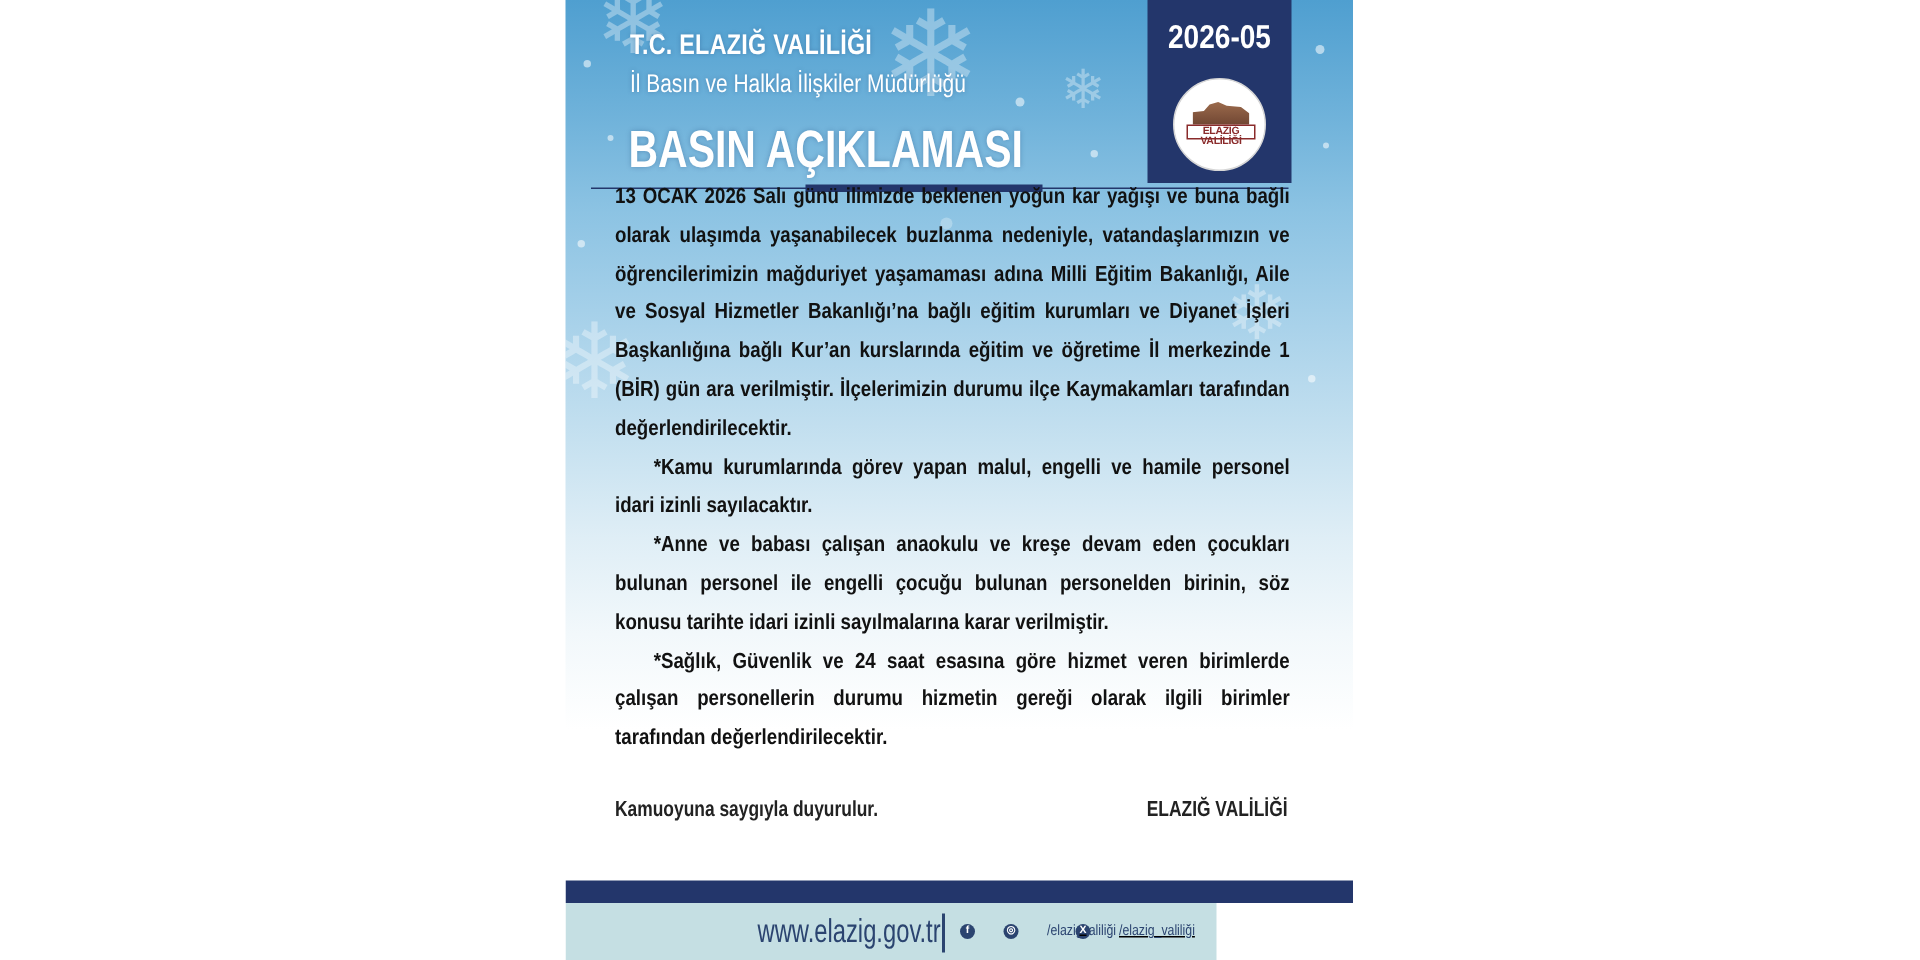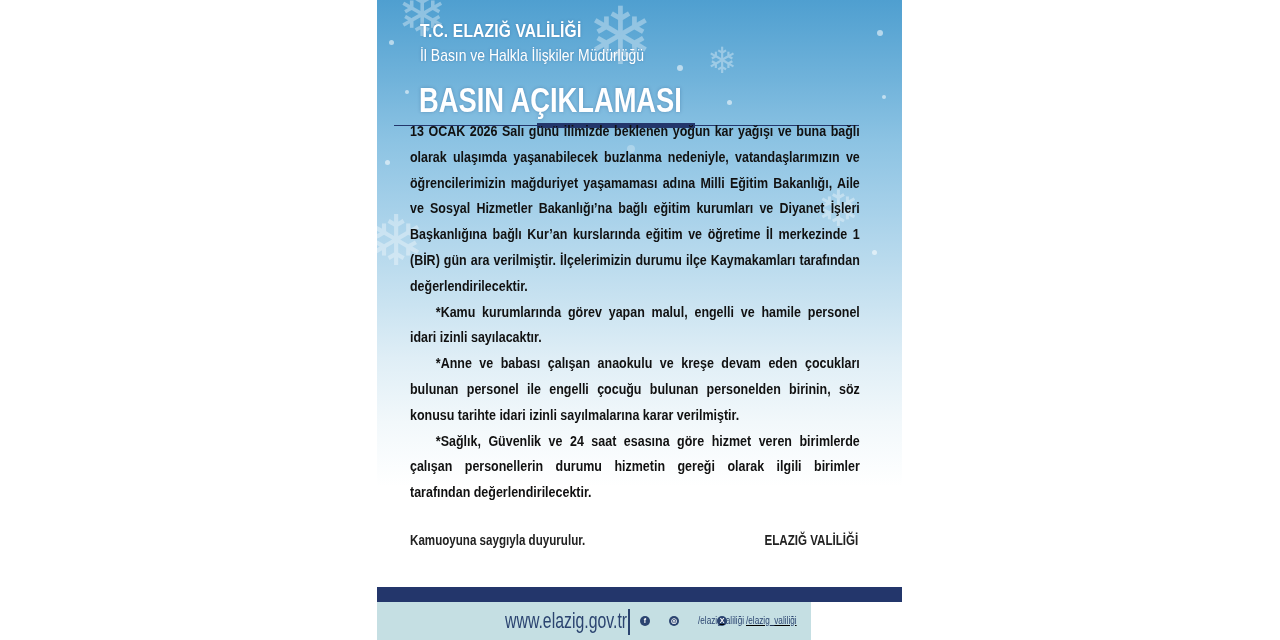--- a/index.html
+++ b/index.html
@@ -102,20 +102,27 @@
   <div class="flake" style="left:500px;top:30px;width:6px;height:6px;"></div>
   <div class="flake" style="left:505px;top:95px;width:4px;height:4px;"></div>
   <div class="flake" style="left:250px;top:145px;width:8px;height:8px;opacity:.5;"></div>
   <div class="flake" style="left:8px;top:160px;width:5px;height:5px;"></div>
   <div class="flake" style="left:495px;top:250px;width:5px;height:5px;"></div>
 
   <div class="hdr1">T.C. ELAZIĞ VALİLİĞİ</div>
   <div class="hdr2">İl Basın ve Halkla İlişkiler Müdürlüğü</div>
   <div class="hdr3">BASIN AÇIKLAMASI</div>
 
+  <div class="badge">
+    <div class="badge-num">2026-05</div>
+    <div class="logo">
+      <div class="logo-bldg"></div>
+      <div class="logo-band">ELAZIĞ VALİLİĞİ</div>
+    </div>
+  </div>
 
   <div class="rule"></div>
   <div class="rule-thick"></div>
 
   <div class="body">
     <div class="p">13 OCAK 2026 Salı günü ilimizde beklenen yoğun kar yağışı ve buna bağlı olarak ulaşımda yaşanabilecek buzlanma nedeniyle, vatandaşlarımızın ve öğrencilerimizin mağduriyet yaşamaması adına Milli Eğitim Bakanlığı, Aile ve Sosyal Hizmetler Bakanlığı’na bağlı eğitim kurumları ve  Diyanet İşleri Başkanlığına bağlı Kur’an kurslarında eğitim ve öğretime  İl merkezinde 1 (BİR) gün ara verilmiştir. İlçelerimizin durumu ilçe Kaymakamları tarafından değerlendirilecektir.</div>
     <div class="p indent">*Kamu kurumlarında görev yapan malul, engelli ve hamile personel idari izinli sayılacaktır.</div>
     <div class="p indent">*Anne ve babası çalışan anaokulu ve kreşe devam eden çocukları bulunan personel ile engelli çocuğu bulunan personelden birinin, söz konusu tarihte idari izinli sayılmalarına karar verilmiştir.</div>
     <div class="p indent">*Sağlık, Güvenlik ve 24 saat esasına göre hizmet veren birimlerde çalışan personellerin durumu hizmetin gereği olarak ilgili birimler tarafından değerlendirilecektir.</div>
   </div>

